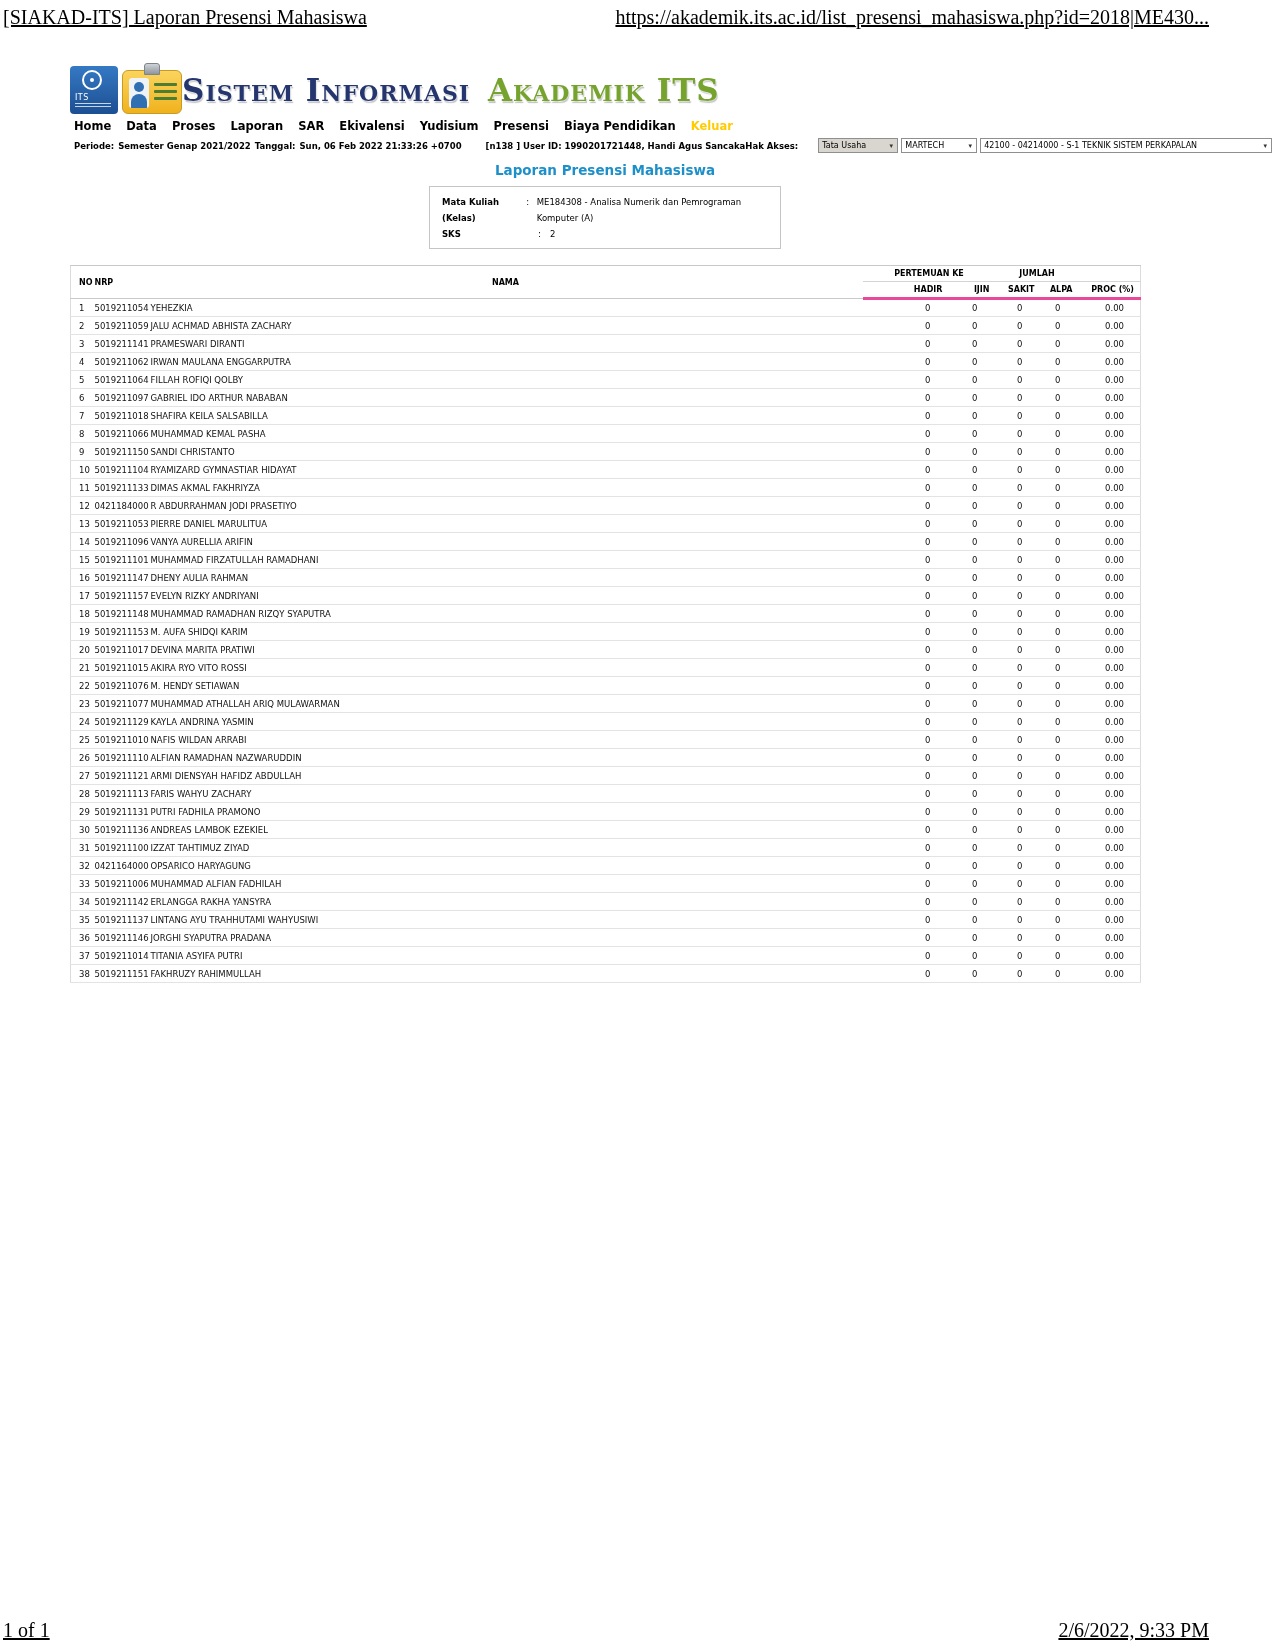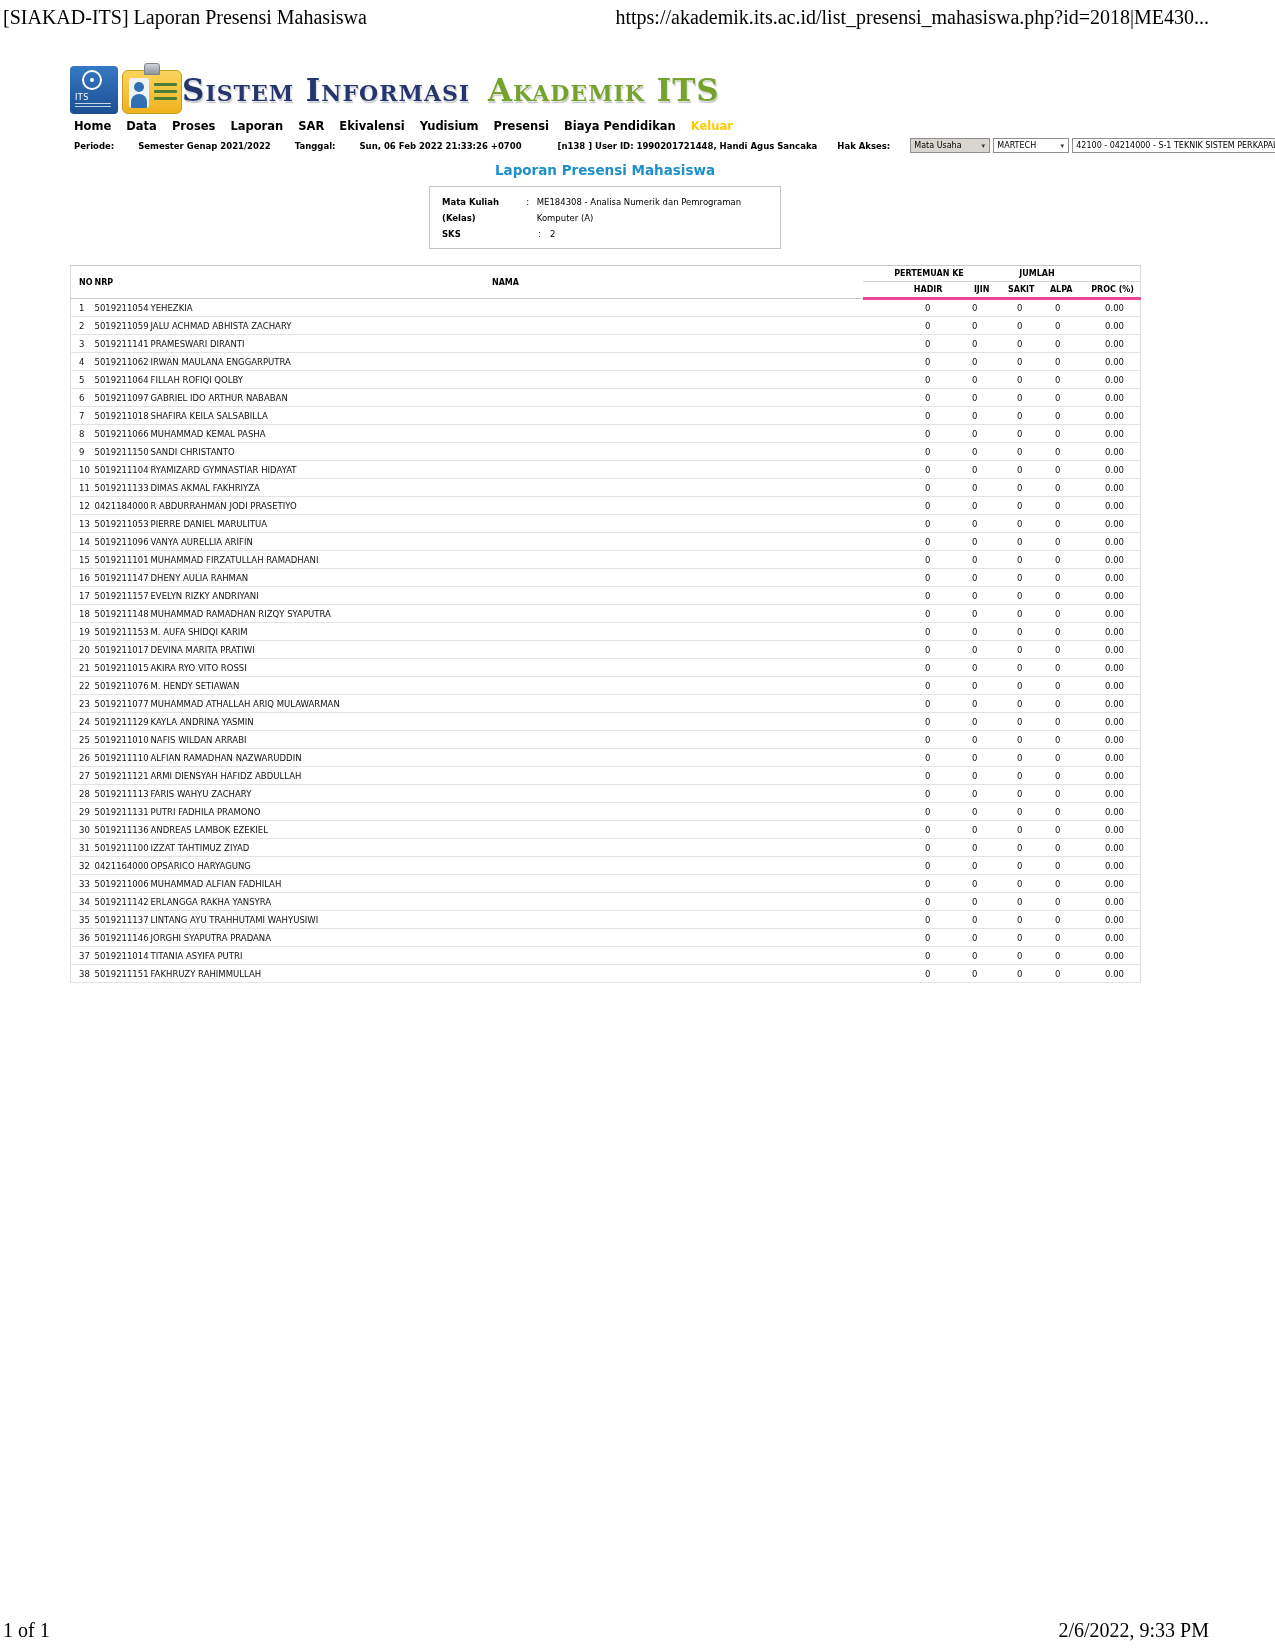--- a/index.html
+++ b/index.html
@@ -7,21 +7,21 @@
   body {
     width: 1275px; height: 1650px; position: relative;
     font-family: "DejaVu Sans", sans-serif; color: #000;
     overflow: hidden;
   }
 
   
   .print-header, .print-footer {
     position: absolute; left: 3px; right: 66px;
     display: flex; justify-content: space-between; align-items: baseline;
-    font-family: "Liberation Serif", serif; font-size: 20px; color: #000;
+    font-family: "Liberation Serif", serif; font-size: 20px; color: #000; text-decoration: underline;
   }
   .print-header { top: 6px; }
   .print-footer { bottom: 8px; }
 
   
   .content { position: absolute; left: 70px; top: 66px; width: 1070px; }
 
   
   .logo-row { display: flex; align-items: flex-start; height: 50px; }
   .its-logo {
@@ -80,24 +80,24 @@
   .brand-secondary { color: #76a32e; margin-left: 6px; }
 
   
   .nav-row { margin: 3px 0 0 4px; display: flex; gap: 15px; font-size: 11.5px; font-weight: bold; }
   .nav-item { cursor: pointer; color: #000; }
   .nav-keluar { color: #ffcc00; }
 
   
   .info-row {
     margin: 5px 0 0 4px; display: flex; align-items: center;
-    font-size: 8.5px; font-weight: bold; white-space: nowrap; gap: 20px;
+    font-size: 8.5px; font-weight: bold; white-space: nowrap;
   }
   .info-row .seg { margin-right: 4px; }
-  .info-row .user-info { margin-left: 12px; }
+  .info-row .user-info { margin-left: 20px; }
   .hak-akses-group { margin-left: auto; display: flex; align-items: center; gap: 3px; }
   .hak-akses-label { margin-right: 17px; }
   .ui-select {
     height: 15px; border: 1px solid #8f8f8f; background: #fff;
     display: flex; align-items: center; font-size: 8px; font-weight: normal;
     padding-left: 3px; cursor: pointer; overflow: hidden;
   }
   .ui-select .val { flex: 1 1 auto; overflow: hidden; white-space: nowrap; }
   .ui-select .chev {
     flex: 0 0 auto; width: 12px; text-align: center; font-size: 7px; color: #333;
@@ -193,21 +193,21 @@
 
   <div class="info-row">
     <span class="seg">Periode:</span>
     <span class="seg">Semester Genap 2021/2022</span>
     <span class="seg">Tanggal:</span>
     <span class="seg">Sun, 06 Feb 2022 21:33:26 +0700</span>
     <span class="user-info">[n138 ] User ID: 1990201721448, Handi Agus Sancaka</span>
     <span class="hak-akses-group">
       <span class="hak-akses-label">Hak Akses:</span>
       <span class="ui-select select-role">
-        <span class="val">Mata Usaha</span>
+        <span class="val">Tata Usaha</span>
         <span class="chev">▾</span>
       </span>
       <span class="ui-select select-dept">
         <span class="val">MARTECH</span>
         <span class="chev">▾</span>
       </span>
       <span class="ui-select select-prodi">
         <span class="val">42100 - 04214000 - S-1 TEKNIK SISTEM PERKAPALAN</span>
         <span class="chev">▾</span>
       </span>

